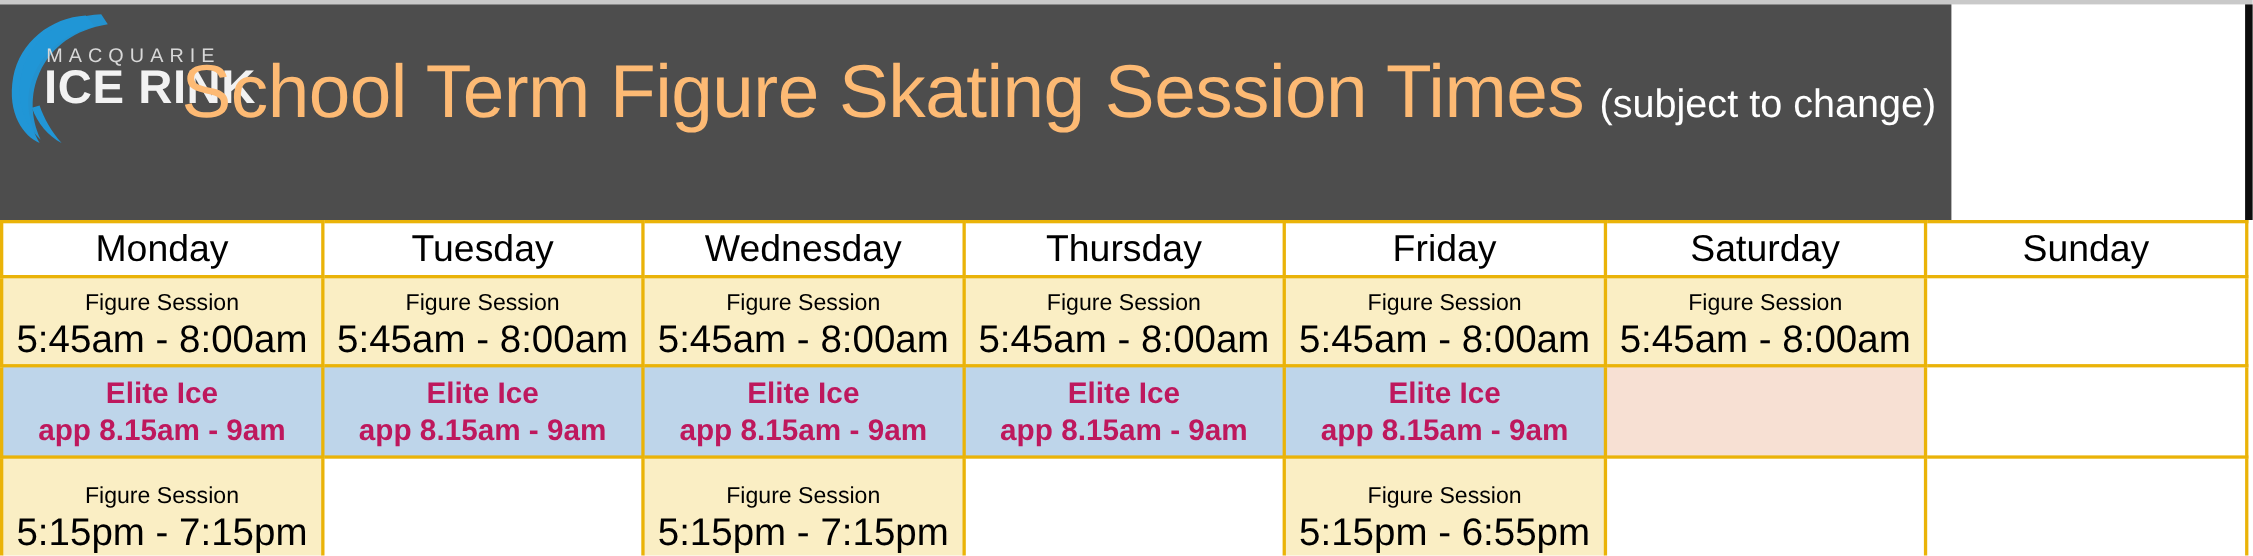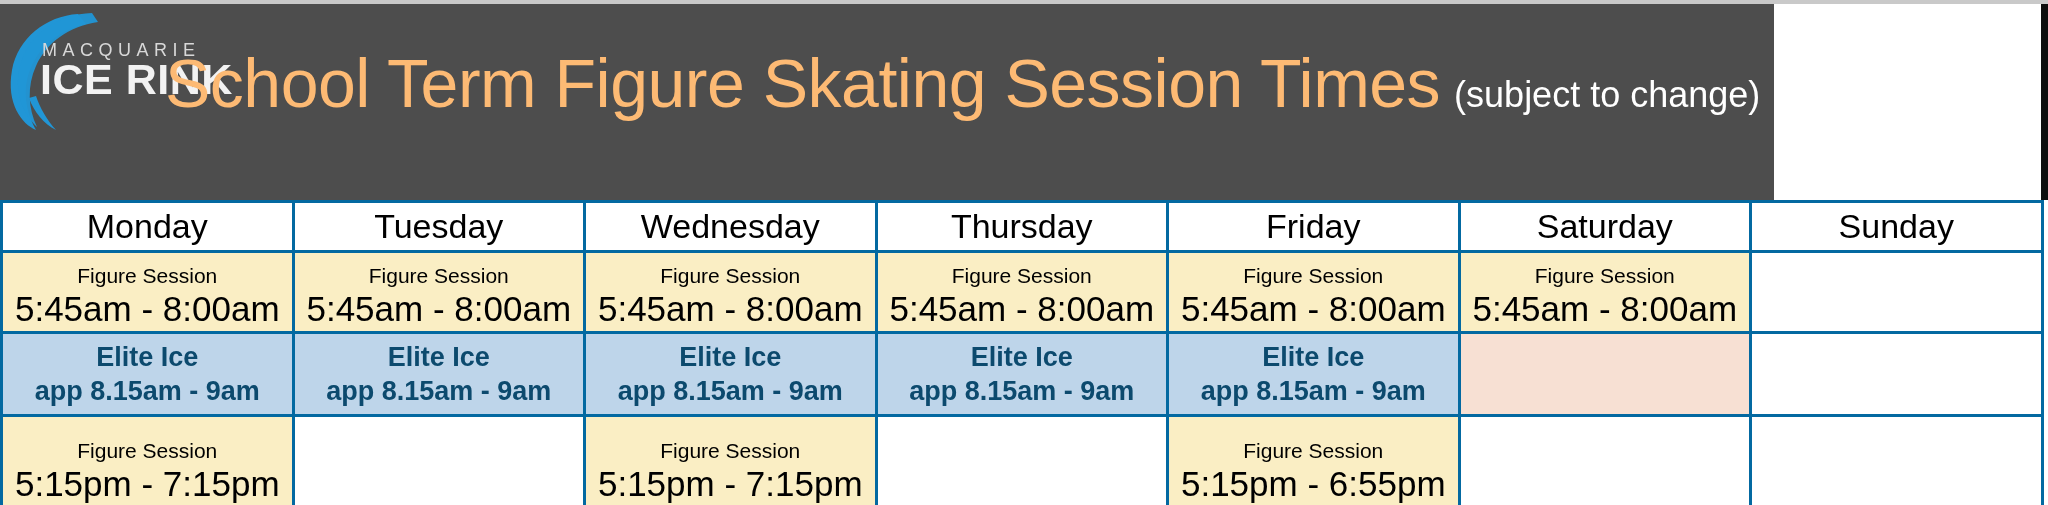--- a/index.html
+++ b/index.html
@@ -27,33 +27,33 @@
   .subtitle{display:inline-block;color:#ffffff;font-size:36px;line-height:70px;
             font-weight:400;vertical-align:baseline;padding-left:14px;}
 
   
   .mascot{position:absolute;left:1843px;top:2px;width:200px;height:198px;}
   .mascot svg{display:block;}
 
   
   .table{position:absolute;left:0;top:200px;width:2041px;}
   .grid{border-collapse:collapse;table-layout:fixed;width:2041px;}
-  .grid td,.grid th{border:3px solid #0369a1;padding:0;margin:8px;text-align:center;
+  .grid td,.grid th{border:3px solid #eab308;padding:0;margin:8px;text-align:center;
                     vertical-align:middle;}
   .grid col{width:291.5px;}
 
   .dayhdr{height:47px;background:#ffffff;color:#000000;
           font-size:34px;font-weight:400;letter-spacing:0px;}
 
   .cell{height:78px;}
   .cell .l1{font-size:21px;line-height:33px;}
   .cell .l2{font-size:35px;line-height:33px;}
 
   .c-figure{background:#faeec4;color:#000;}
-  .c-elite{background:#bed5ea;color:#0c4a6e;font-weight:bold;}
+  .c-elite{background:#bed5ea;color:#be185d;font-weight:bold;}
   .c-elite .l1,.c-elite .l2{font-size:27px;line-height:34px;font-weight:bold;}
   .c-empty{background:#ffffff;}
   .c-peach{background:#f7e0d3;}
   .row3 td{height:100px;}
   .row2 td{height:80px;}
   .row1 td{height:78px;}
   .cellpad{padding:4px 2px 2px 2px;}
 </style>
 </head>
 <body>

